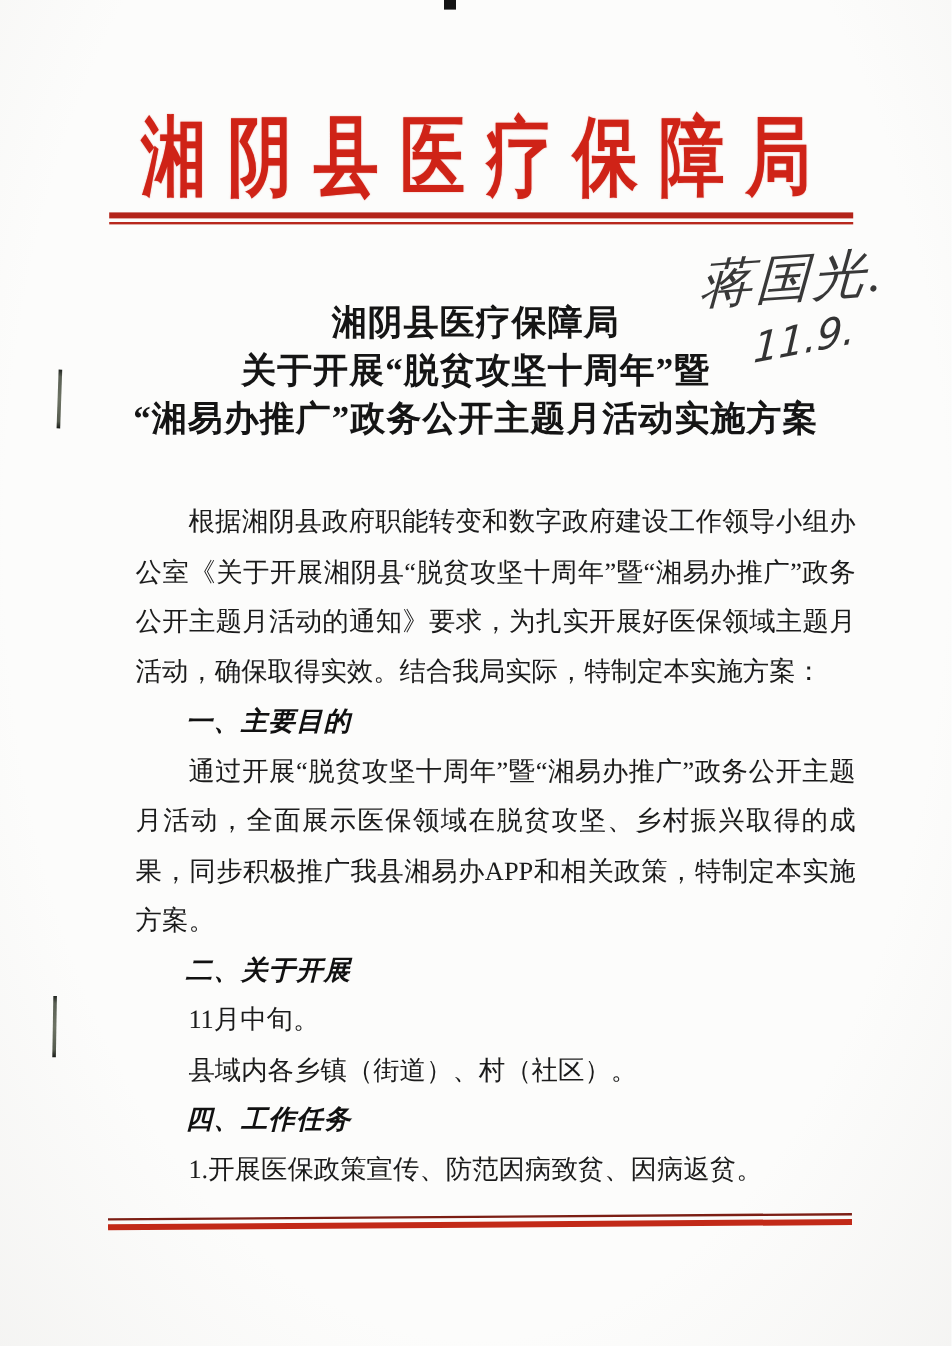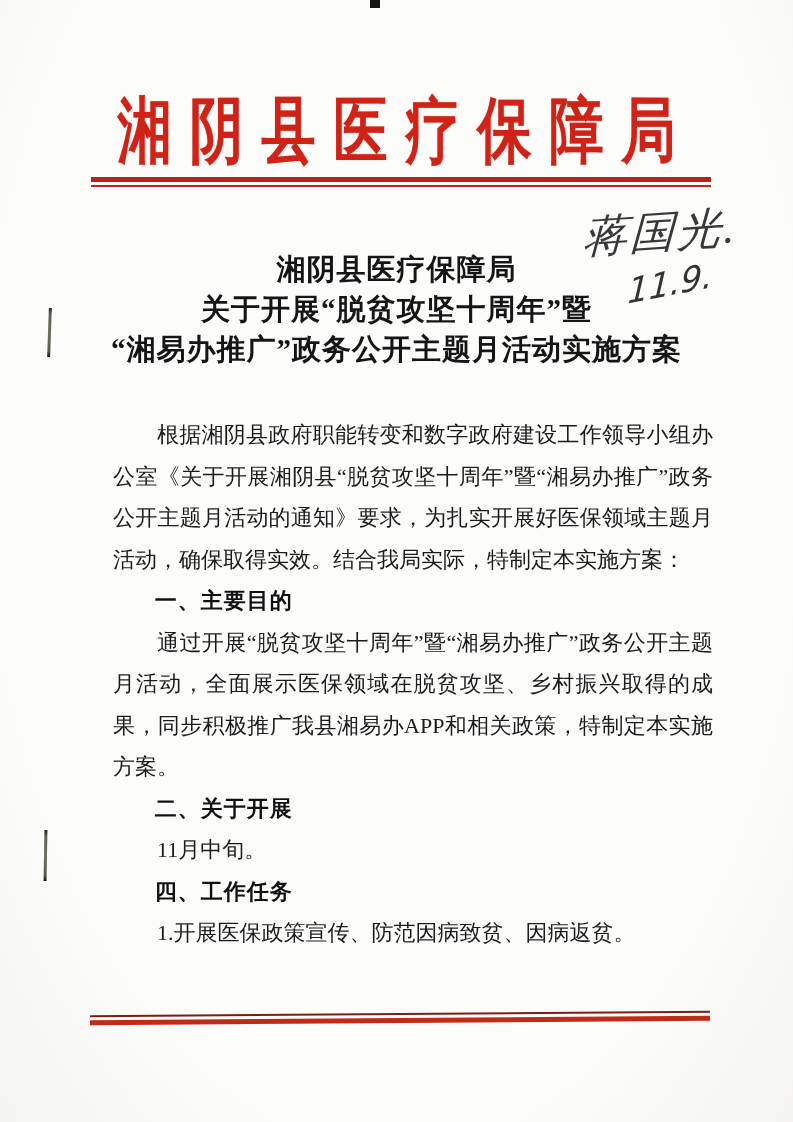--- a/index.html
+++ b/index.html
@@ -80,20 +80,21 @@
   }
   .doc-body p{margin:0;text-indent:2em;}
   .doc-body h2{
     margin:0;
     font-size:22px;line-height:41.5px;
     font-weight:bold;
     font-family:"Liberation Sans","DejaVu Sans",sans-serif;
     text-indent:1.9em;
     letter-spacing:1px;
     color:#111;
+    font-style:italic;
   }
   
   .bottom-rules{
     position:absolute;left:90px;top:1013px;width:620px;
     transform:rotate(-0.4deg);
   }
   .bottom-rule-thin{height:2px;background:#7c1e14;}
   .bottom-rule-thick{height:5px;background:#c22a18;margin-top:3px;}
 </style>
 </head>
@@ -123,20 +124,21 @@
 
   <div class="doc-body">
     <p>根据湘阴县政府职能转变和数字政府建设工作领导小组办公室《关于开展湘阴县“脱贫攻坚十周年”暨“湘易办推广”政务公开主题月活动的通知》要求，为扎实开展好医保领域主题月活动，确保取得实效。结合我局实际，特制定本实施方案：</p>
 
     <h2>一、主要目的</h2>
     <p>通过开展“脱贫攻坚十周年”暨“湘易办推广”政务公开主题月活动，全面展示医保领域在脱贫攻坚、乡村振兴取得的成果，同步积极推广我县湘易办APP和相关政策，特制定本实施方案。</p>
 
     <h2>二、关于开展</h2>
     <p>11月中旬。</p>
 
+    <p>县域内各乡镇（街道）、村（社区）。</p>
 
     <h2>四、工作任务</h2>
     <p>1.开展医保政策宣传、防范因病致贫、因病返贫。</p>
   </div>
 
   <div class="bottom-rules">
     <div class="bottom-rule-thin"></div>
     <div class="bottom-rule-thick"></div>
   </div>
 

